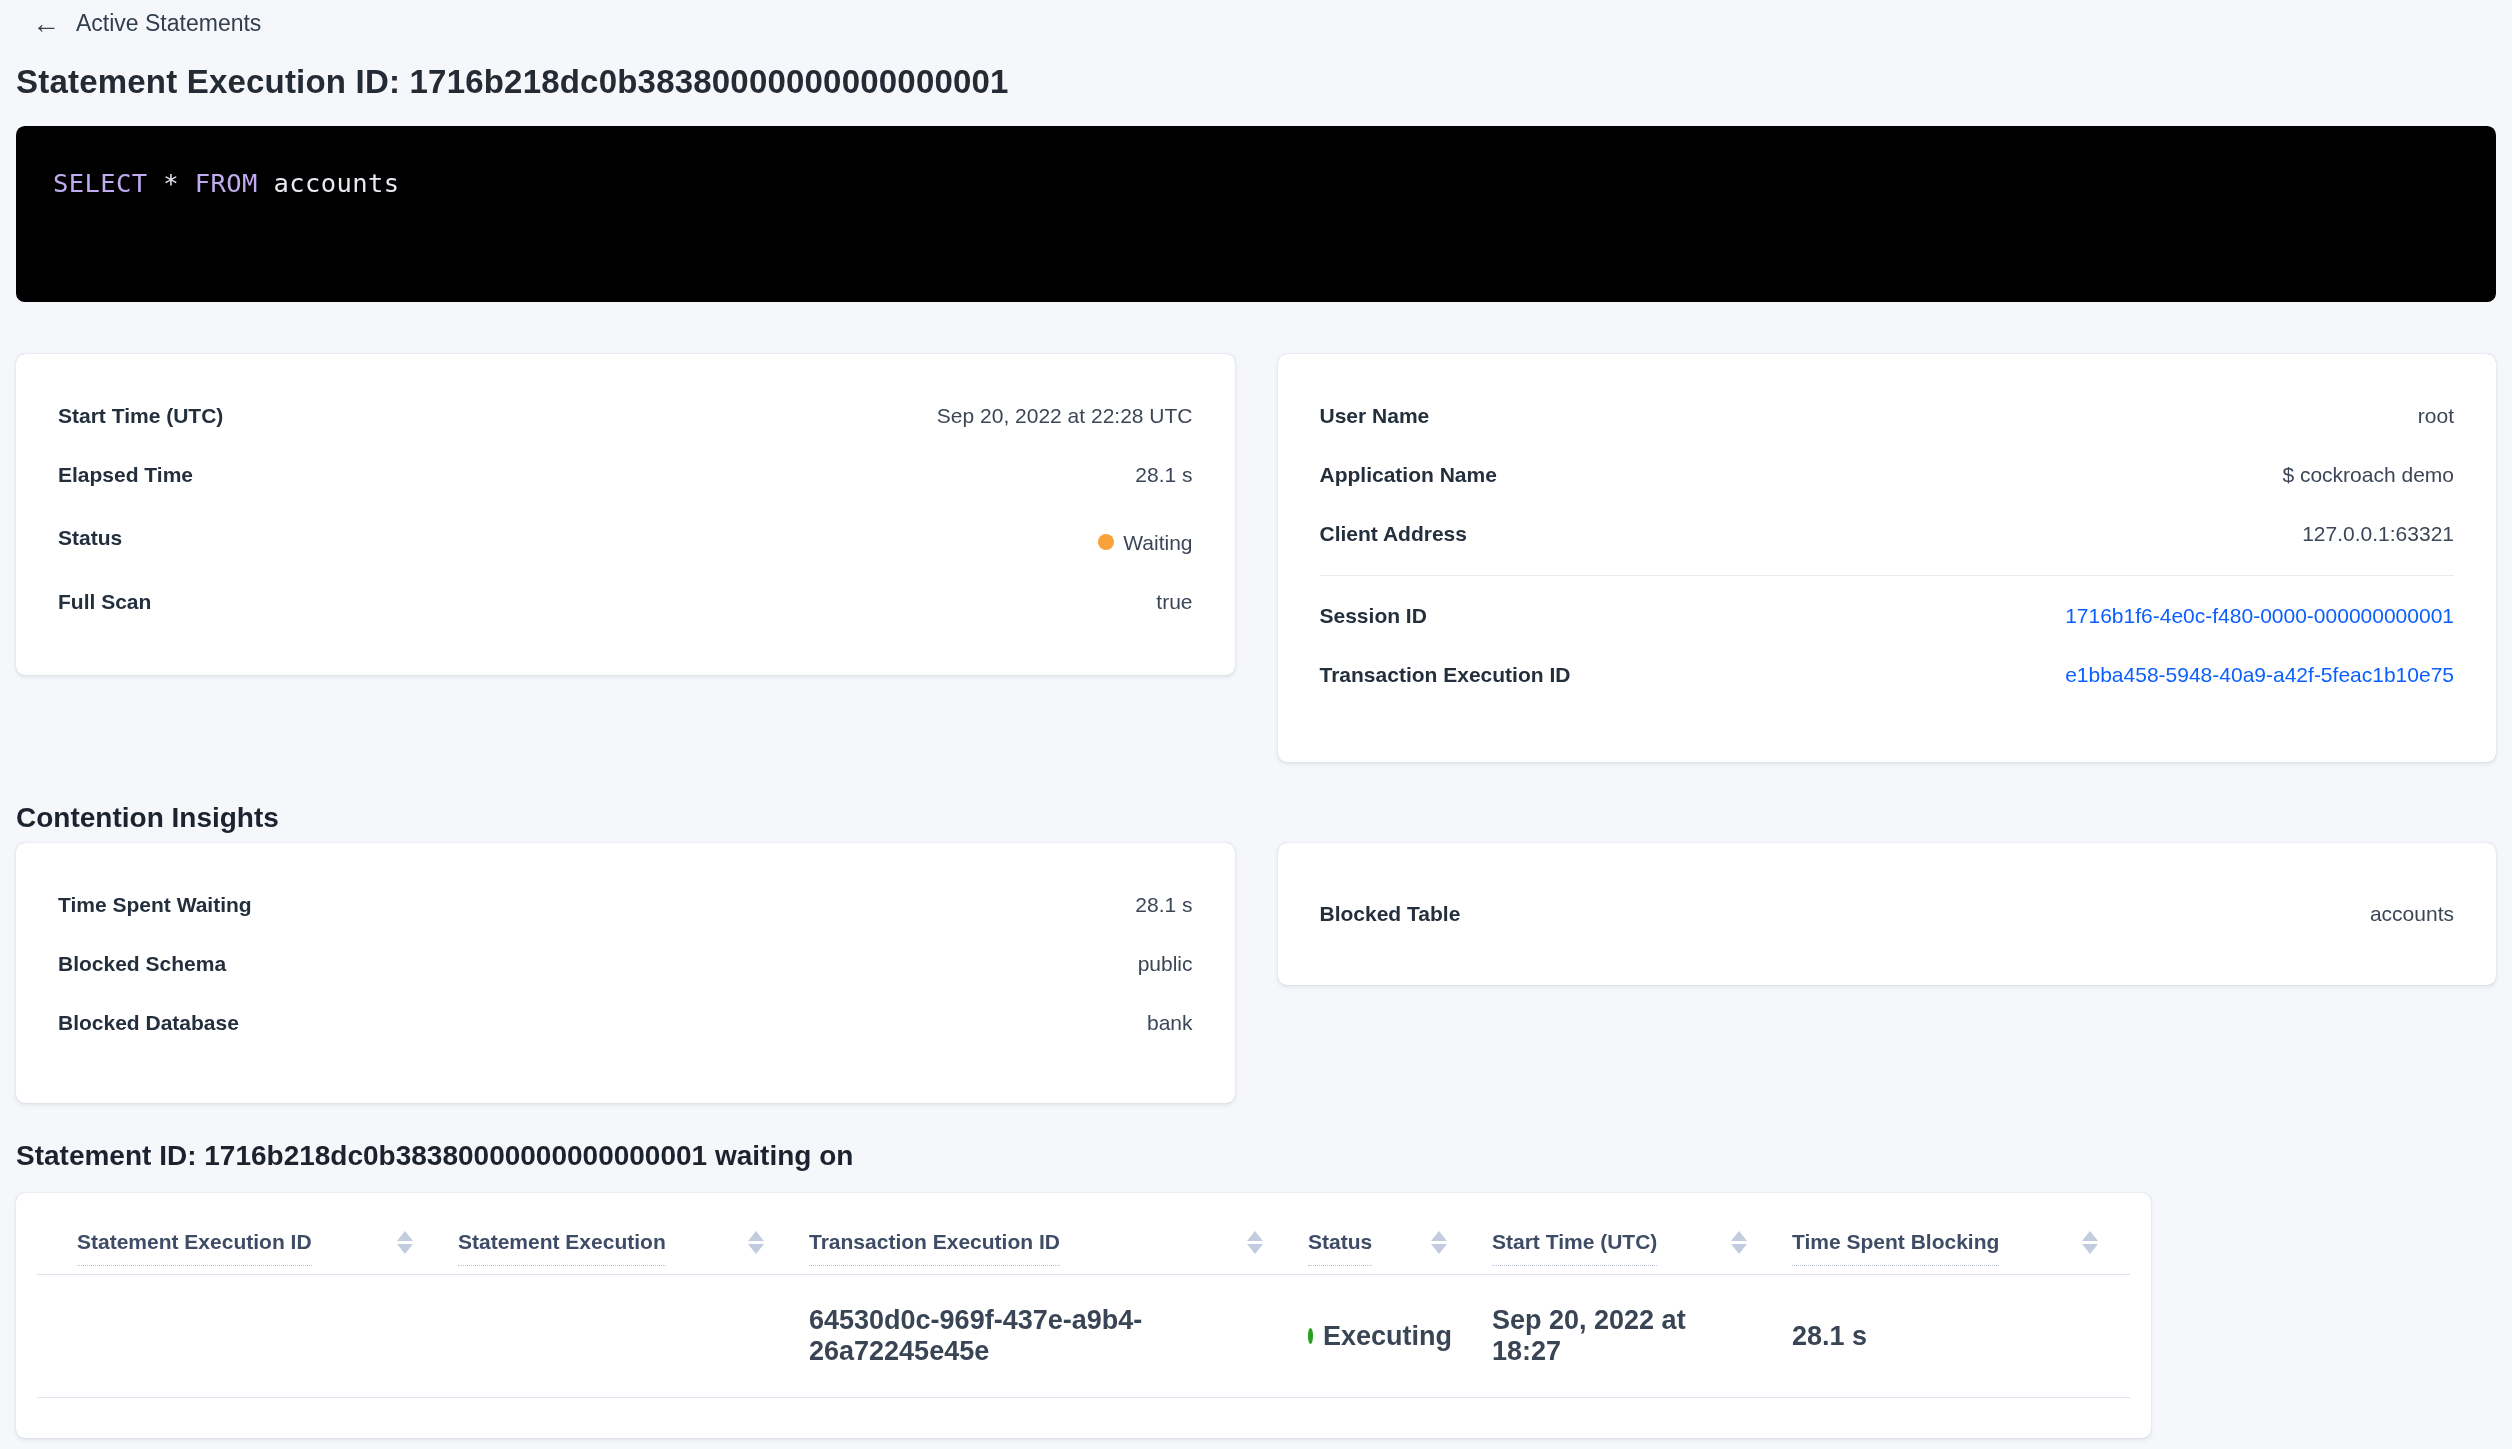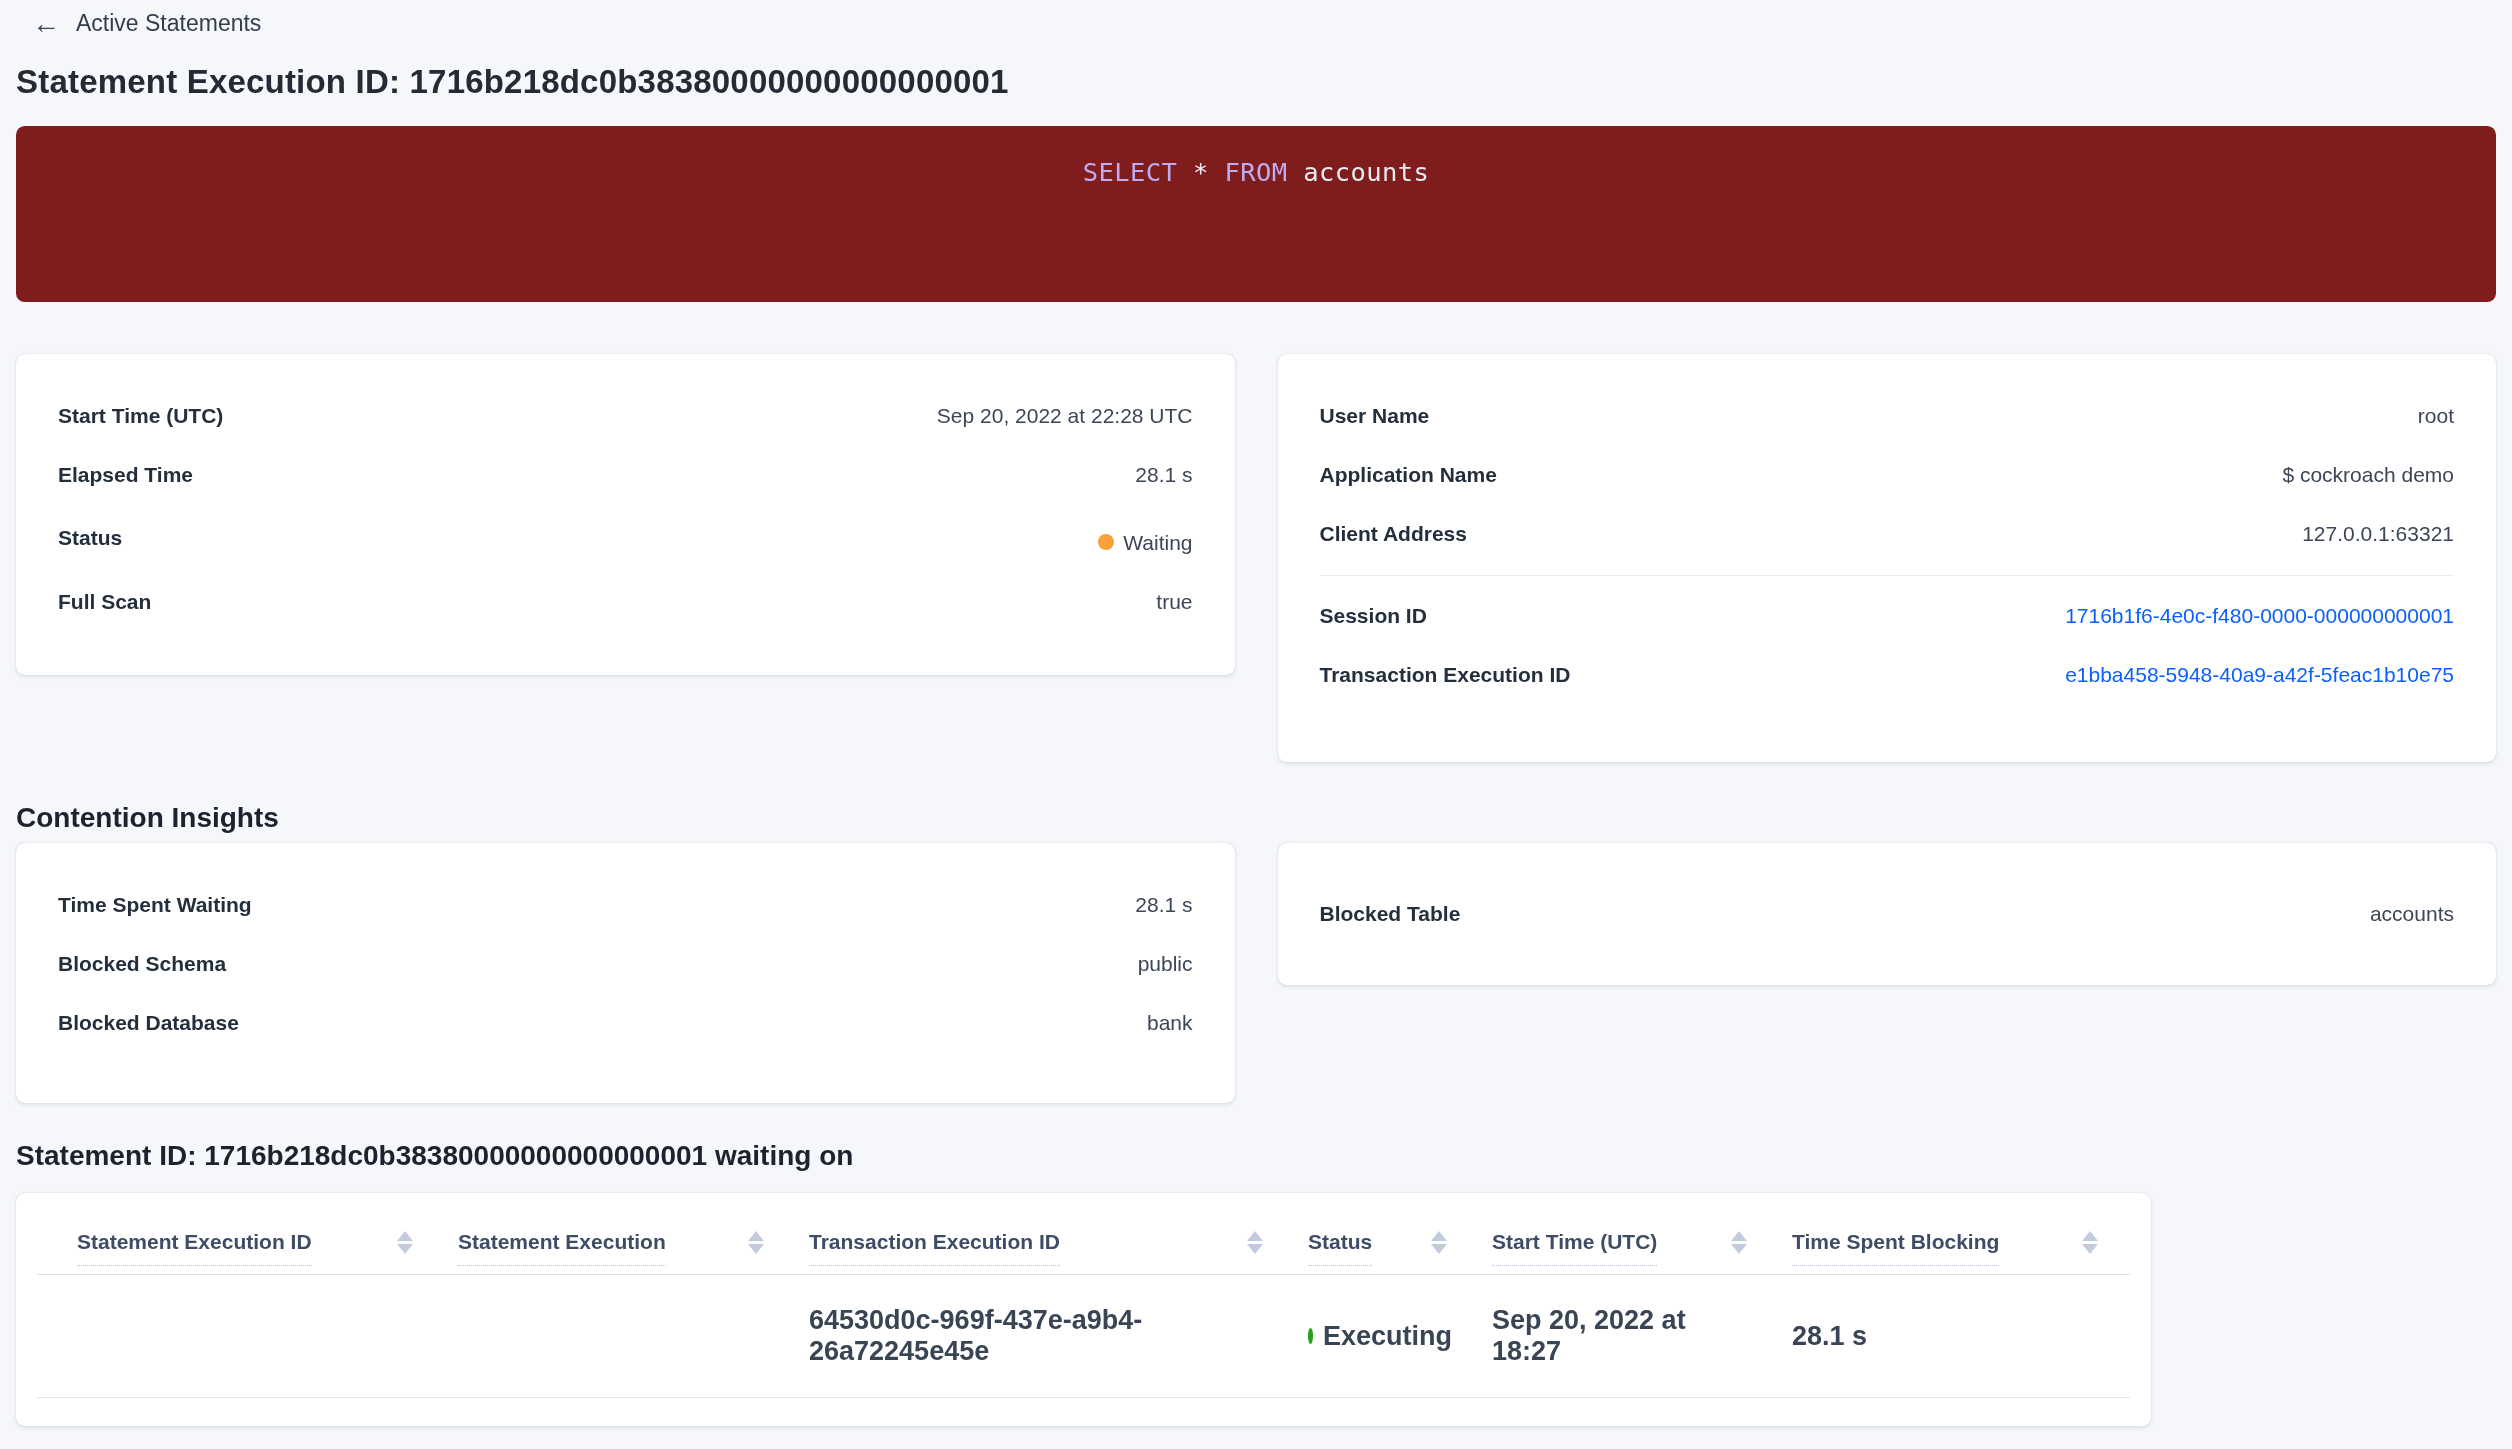--- a/index.html
+++ b/index.html
@@ -20,25 +20,24 @@
     margin-top: 23px;
     font-size: 33px;
     font-weight: 700;
     color: #242b35;
     letter-spacing: 0.2px;
   }
 
   
   .sqlbox {
     margin-top: 24.6px;
-    background: #7f1d1d;
+    background: #000000;
     border-radius: 8.8px;
     height: 176px;
-    padding: 31px 37px;
-    text-align: center;
+    padding: 42px 37px;
   }
   .sqlline {
     font-family: "DejaVu Sans Mono", monospace;
     font-size: 25.5px;
     white-space: pre;
     color: #e8eaf2;
     letter-spacing: 0.4px;
   }
   .sqlline .kw { color: #c0abf0; }
 
@@ -71,21 +70,21 @@
 
   h2.section-heading { font-size: 28px; font-weight: 700; color: #1c232e; margin-top: 40px; margin-bottom: 9px; }
   h2.waiting-heading { margin-top: 37px; margin-bottom: 21px; }
 
   
   .table-card {
     width: 2135px;
     background: #ffffff;
     border-radius: 8.8px;
     box-shadow: 0 0 0.9px rgba(67,90,111,0.35), 0 1.8px 4.4px rgba(67,90,111,0.12);
-    padding-bottom: 28px;
+    padding-bottom: 40px;
   }
   .thead {
     margin: 0 21px;
     padding-top: 37px;
     display: flex;
     border-bottom: 1.8px solid #d9dfec;
   }
   .th { display: flex; align-items: flex-start; padding-left: 40px; padding-bottom: 8.8px; }
   .th-label {
     font-size: 21px; font-weight: 700; color: #3e4c66;

